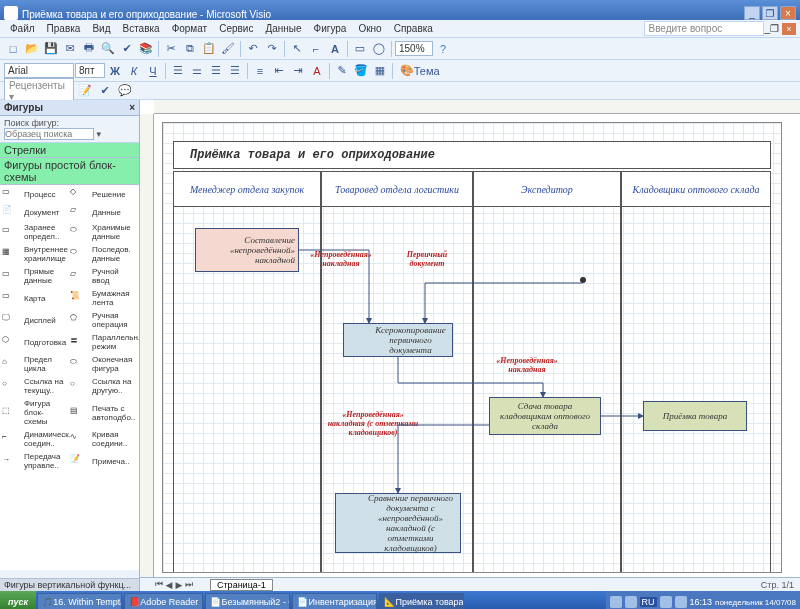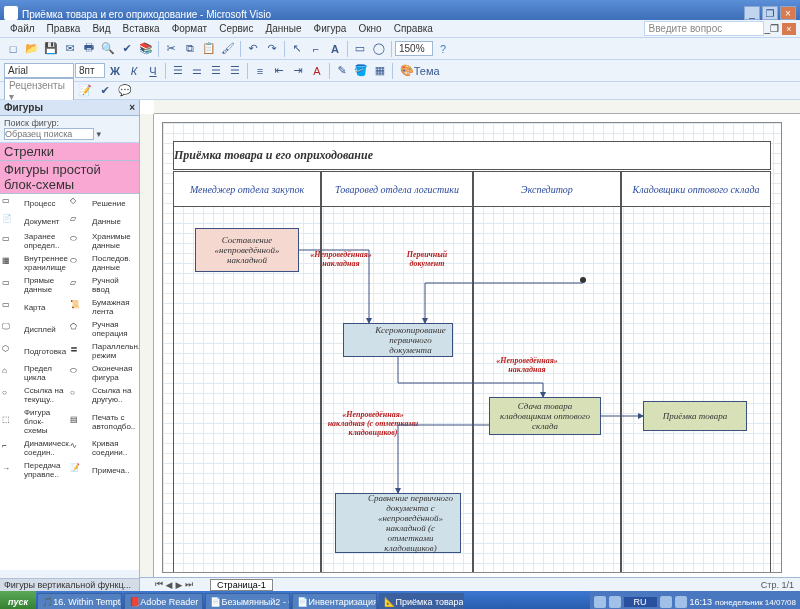--- a/index.html
+++ b/index.html
@@ -20,39 +20,39 @@
 .fontbox { background: #fff; border: 1px solid #a0b8d8; padding: 1px 3px; font-size: 10px; color: #333; }
 .toolbar2 { background: #ecf3fb; height: 22px; display: flex; align-items: center; padding: 0 4px; gap: 1px; border-bottom: 1px solid #c1d5f0; }
 .toolbar3 { background: #ecf3fb; height: 18px; display: flex; align-items: center; padding: 0 4px; gap: 2px; border-bottom: 1px solid #c1d5f0; }
 .revbox { background: #fff; border: 1px solid #a0b8d8; padding: 1px 4px; font-size: 10px; color: #888; width: 70px; }
 .main { display: flex; height: 491px; }
 .shapes-panel { width: 140px; background: #ecf3fb; border-right: 1px solid #a0b8d8; display: flex; flex-direction: column; overflow: hidden; }
 .shapes-header { background: #d6e4f5; padding: 2px 4px; font-size: 10px; font-weight: bold; color: #333; display: flex; align-items: center; border-bottom: 1px solid #a0b8d8; }
 .shapes-header .close { margin-left: auto; font-size: 10px; }
 .shapes-search { padding: 2px 4px; font-size: 9px; color: #555; border-bottom: 1px solid #c1d5f0; }
 .shapes-search input { width: 90px; font-size: 9px; border: 1px solid #a0b8d8; }
-.shapes-cat { background: #f9a8d4; padding: 1px 4px; font-size: 13px; color: #333; border-bottom: 1px solid #b0c0d8; }
+.shapes-cat { background: #86efac; padding: 1px 4px; font-size: 11px; color: #333; border-bottom: 1px solid #b0c0d8; }
 .shapes-list { flex: 1; overflow-y: auto; background: #fff; }
 .shape-row { display: flex; padding: 1px 0; }
 .shape-item { width: 68px; display: flex; align-items: center; padding: 1px 2px; font-size: 8px; color: #333; }
 .shape-ico { width: 20px; height: 14px; margin-right: 2px; flex-shrink: 0; }
 .shapes-bottom { background: #d4dce8; padding: 1px 4px; font-size: 9px; color: #333; border-top: 1px solid #b0c0d8; margin-top: 8px; }
 .canvas-area { flex: 1; display: flex; flex-direction: column; background: #fff; position: relative; }
 .ruler-h { height: 14px; background: #f5f5f0; border-bottom: 1px solid #aaa; font-size: 7px; color: #555; position: relative; margin-left: 14px; }
 .ruler-v { width: 14px; background: #f5f5f0; border-right: 1px solid #aaa; position: absolute; left: 0; top: 14px; bottom: 14px; }
 .canvas-scroll { flex: 1; overflow: auto; position: relative; margin-left: 14px; background: #fff; }
 .page { position: relative; width: 620px; height: 451px;
   background-image: repeating-linear-gradient(to right, #e0e8f0 0, #e0e8f0 1px, transparent 1px, transparent 10px),
                     repeating-linear-gradient(to bottom, #e0e8f0 0, #e0e8f0 1px, transparent 1px, transparent 10px);
   border: 1px solid #888; margin: 8px; }
-.swimlane-title { position: absolute; left: 10px; top: 18px; right: 10px; border: 1px solid #555; padding: 6px 0; font-family: Liberation Serif, serif; font-size: 12px; font-weight: bold; font-style: italic; color: #333; background: #fff; }
+.swimlane-title { position: absolute; left: 10px; top: 18px; right: 10px; border: 1px solid #555; padding: 6px 16px; font-family: Liberation Mono, monospace; font-size: 12px; font-weight: bold; font-style: italic; color: #333; background: #fff; }
 .swimlane-head { position: absolute; top: 48px; height: 36px; border: 1px solid #555; display: flex; align-items: center; justify-content: center; font-family: 'Times New Roman', serif; font-size: 10px; font-style: italic; color: #2a4aa0; text-align: center; background: #fff; }
 .swimlane-body { position: absolute; top: 84px; bottom: 0; border-left: 1px solid #555; border-right: 1px solid #555; }
 .box { position: absolute; border: 1px solid #3a5080; font-family: 'Times New Roman', serif; font-size: 9px; font-style: italic; color: #333; text-align: center; display: flex; align-items: center; justify-content: center; padding: 3px; }
-.box.pink { background: #f5d8d0; }
+.box.pink { background: #f5d8d0; text-align: right; }
 .box.blue { background: #d0e0e8; padding-left: 28px; }
 .box.green { background: #d8e0b8; }
 .label { position: absolute; font-family: 'Times New Roman', serif; font-size: 8px; font-style: italic; font-weight: bold; color: #b82020; text-align: center; line-height: 1.1; }
 svg.arrows { position: absolute; left: 0; top: 0; pointer-events: none; }
 .tabbar { height: 14px; background: #ecf3fb; border-top: 1px solid #a0b8d8; display: flex; align-items: center; font-size: 9px; padding-left: 14px; }
 .tabbar .nav { width: 10px; text-align: center; color: #555; }
 .tabbar .tab { background: #fff; border: 1px solid #888; padding: 0 6px; margin: 0 16px; }
 .tabbar .spacer { flex: 1; }
 .tabbar .zoom { padding: 0 6px; color: #555; }
 .taskbar { height: 22px; background: linear-gradient(to bottom, #3d78d0, #2456a8); display: flex; align-items: center; color: #fff; font-size: 9px; }
@@ -374,19 +374,19 @@
 <div class="taskbar">
   <div class="startbtn">пуск</div>
   <div class="taskbtn">🎵<span>16. Within Temptati...</span></div>
   <div class="taskbtn">📕<span>Adobe Reader</span></div>
   <div class="taskbtn">📄<span>Безымянный2 - O...</span></div>
   <div class="taskbtn">📄<span>Инвентаризация о...</span></div>
   <div class="taskbtn" style="background:#3a60a0">📐<span>Приёмка товара и...</span></div>
   <div class="tray">
     <span class="tray-ico"></span>
     <span class="tray-ico"></span>
-    <span style="background:#2a50a0;padding:0 10px">RU</span>
+    <span style="background:#2a50a0;padding:0 2px">RU</span>
     <span class="tray-ico"></span>
     <span class="tray-ico"></span>
     <span>16:13</span>
     <span style="font-size:8px">понедельник 14/07/08</span>
   </div>
 </div>
 
 </body></html>

